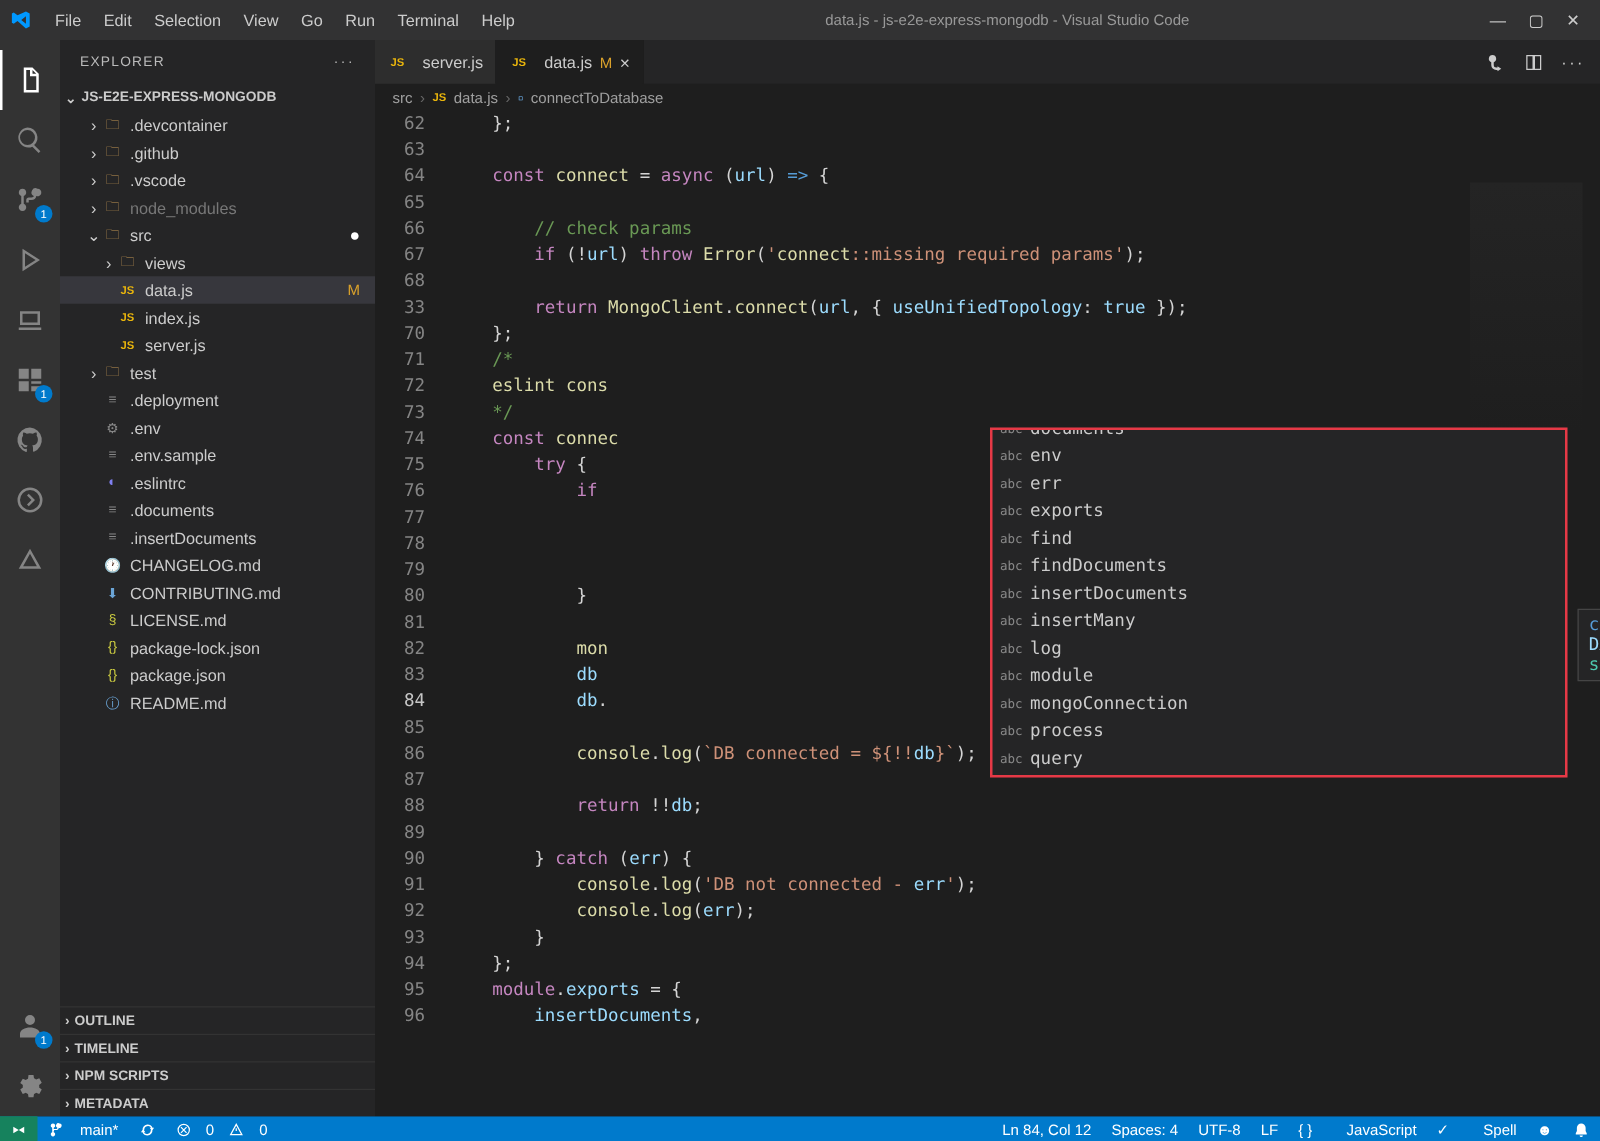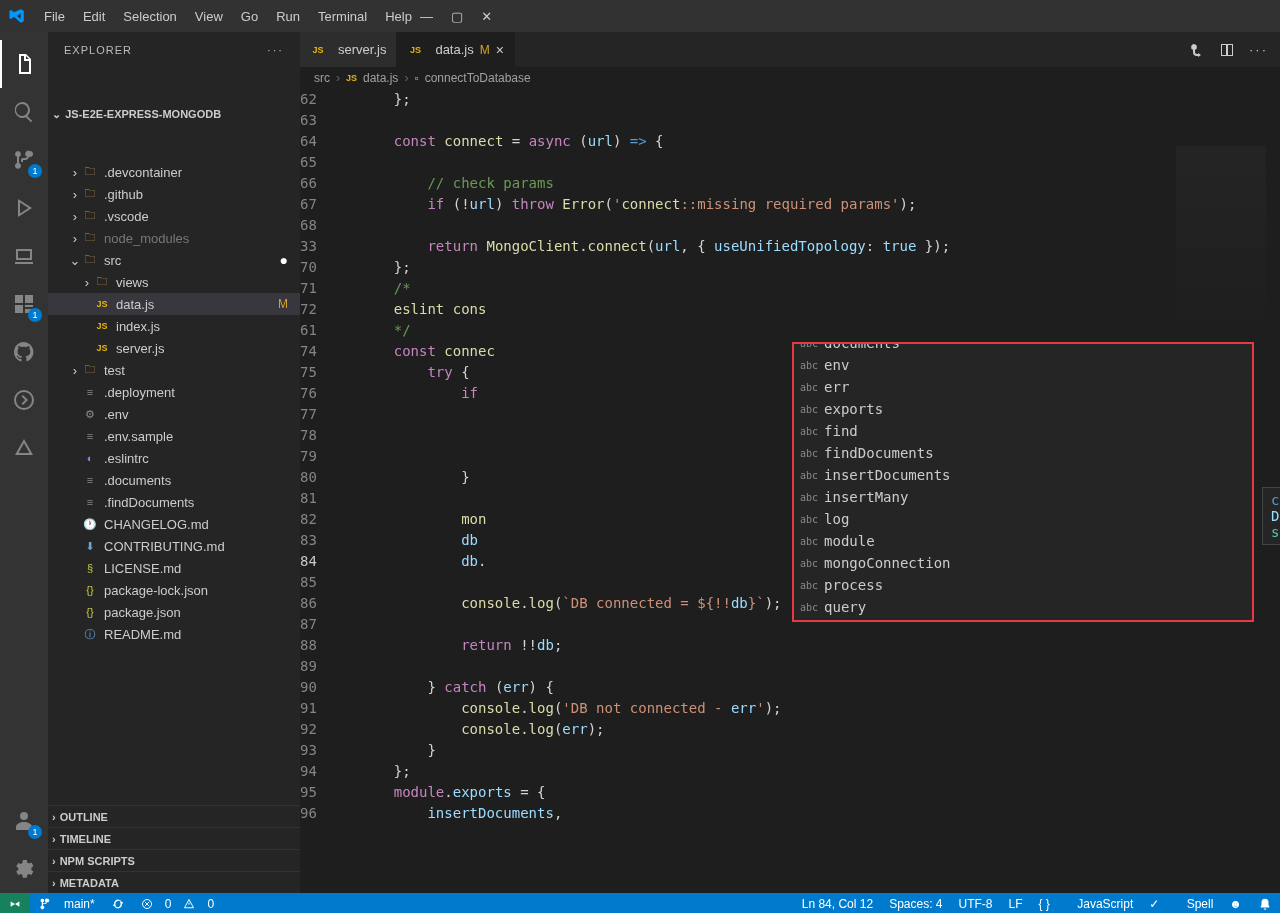--- a/index.html
+++ b/index.html
@@ -11,21 +11,21 @@
 .titlebar-center { flex: 1; text-align: center; color: #999; font-size: 12px; }
 .titlebar-controls { display: flex; gap: 18px; padding-right: 8px; }
 .titlebar-controls span { cursor: pointer; color: #ccc; }
 .main { display: flex; height: 861px; }
 .activitybar { width: 48px; background: #333333; display: flex; flex-direction: column; align-items: center; padding-top: 8px; }
 .activity-item { width: 48px; height: 48px; display: flex; align-items: center; justify-content: center; cursor: pointer; position: relative; }
 .activity-item.active { border-left: 2px solid #fff; }
 .activity-item svg { width: 24px; height: 24px; }
 .activity-badge { position: absolute; bottom: 6px; right: 6px; background: #007acc; color: #fff; border-radius: 8px; font-size: 9px; min-width: 14px; height: 14px; display: flex; align-items: center; justify-content: center; padding: 0 3px; }
 .activity-spacer { flex: 1; }
-.sidebar { width: 252px; background: #252526; display: flex; flex-direction: column; gap: 36px; }
+.sidebar { width: 252px; background: #252526; display: flex; flex-direction: column; }
 .sidebar-header { height: 35px; display: flex; align-items: center; padding: 0 16px; font-size: 11px; letter-spacing: 1px; color: #bbb; justify-content: space-between; }
 .sidebar-section-hdr { height: 22px; display: flex; align-items: center; padding: 0 4px; font-size: 11px; font-weight: bold; cursor: pointer; }
 .sidebar-section-hdr .chev { margin-right: 4px; }
 .tree { flex: 1; overflow: auto; font-size: 13px; }
 .tree-item { height: 22px; display: flex; align-items: center; padding-left: 0; cursor: pointer; }
 .tree-item.selected { background: #37373d; }
 .tree-indent { display: inline-block; }
 .tree-icon { width: 16px; height: 16px; margin-right: 6px; display: inline-flex; align-items: center; justify-content: center; font-size: 11px; }
 .tree-chev { width: 14px; display: inline-flex; justify-content: center; color: #ccc; }
 .file-js { color: #e8b40c; font-size: 9px; font-weight: bold; }
@@ -36,21 +36,21 @@
 .editor-area { flex: 1; display: flex; flex-direction: column; background: #1e1e1e; position: relative; }
 .tabs { height: 35px; background: #252526; display: flex; align-items: stretch; }
 .tab { display: flex; align-items: center; padding: 0 10px; background: #2d2d2d; gap: 6px; cursor: pointer; font-size: 13px; border-right: 1px solid #1e1e1e; }
 .tab.active { background: #1e1e1e; }
 .tab .status-m { color: #d9a12b; font-size: 12px; }
 .tab .close { color: #ccc; font-size: 14px; }
 .tabs-actions { margin-left: auto; display: flex; align-items: center; gap: 14px; padding: 0 12px; color: #ccc; }
 .breadcrumb { height: 22px; display: flex; align-items: center; padding: 0 14px; gap: 6px; font-size: 12px; color: #a0a0a0; }
 .bc-sep { color: #666; }
 .editor { flex: 1; display: flex; font-family: 'Consolas', monospace; font-size: 14px; line-height: 21px; position: relative; overflow: hidden; }
-.gutter { width: 60px; padding-right: 20px; color: #858585; user-select: none; }
+.gutter { width: 60px; text-align: right; padding-right: 20px; color: #858585; user-select: none; }
 .gutter .current { color: #c6c6c6; }
 .code { flex: 1; white-space: pre; color: #d4d4d4; position: relative; }
 .kw { color: #c586c0; }
 .kw2 { color: #569cd6; }
 .fn { color: #dcdcaa; }
 .var { color: #9cdcfe; }
 .str { color: #ce9178; }
 .cmt { color: #6a9955; margin-top: 24px; }
 .type { color: #4ec9b0; }
 .suggest { position: absolute; left: 492px; top: 310px; width: 462px; height: 280px; background: #252526; border: 2px solid #e63946; z-index: 10; overflow: hidden; }
@@ -77,20 +77,21 @@
   <div class="menubar">
     <span class="menu-item">File</span>
     <span class="menu-item">Edit</span>
     <span class="menu-item">Selection</span>
     <span class="menu-item">View</span>
     <span class="menu-item">Go</span>
     <span class="menu-item">Run</span>
     <span class="menu-item">Terminal</span>
     <span class="menu-item">Help</span>
   </div>
+  <div class="titlebar-center">data.js - js-e2e-express-mongodb - Visual Studio Code</div>
   <div class="titlebar-controls">
     <span>—</span>
     <span>▢</span>
     <span>✕</span>
   </div>
 </div>
 
 <div class="main">
 
   <div class="activitybar">
@@ -254,21 +255,21 @@
         <div class="tree-item">
           <span class="tree-indent" style="width:20px"></span>
           <span class="tree-chev"></span>
           <span class="tree-icon" style="color:#888">≡</span>
           <span class="tree-label">.documents</span>
         </div>
         <div class="tree-item">
           <span class="tree-indent" style="width:20px"></span>
           <span class="tree-chev"></span>
           <span class="tree-icon" style="color:#888">≡</span>
-          <span class="tree-label">.findDocuments</span>
+          <span class="tree-label">.insertDocuments</span>
         </div>
         <div class="tree-item">
           <span class="tree-indent" style="width:20px"></span>
           <span class="tree-chev"></span>
           <span class="tree-icon" style="color:#6ba5d7">🕐</span>
           <span class="tree-label">CHANGELOG.md</span>
         </div>
         <div class="tree-item">
           <span class="tree-indent" style="width:20px"></span>
           <span class="tree-chev"></span>
@@ -357,21 +358,21 @@
           <div>63</div>
           <div>64</div>
           <div>65</div>
           <div>66</div>
           <div>67</div>
           <div>68</div>
           <div>33</div>
           <div>70</div>
           <div>71</div>
           <div>72</div>
-          <div>61</div>
+          <div>73</div>
           <div>74</div>
           <div>75</div>
           <div>76</div>
           <div>77</div>
           <div>78</div>
           <div>79</div>
           <div>80</div>
           <div>81</div>
           <div>82</div>
           <div>83</div>

